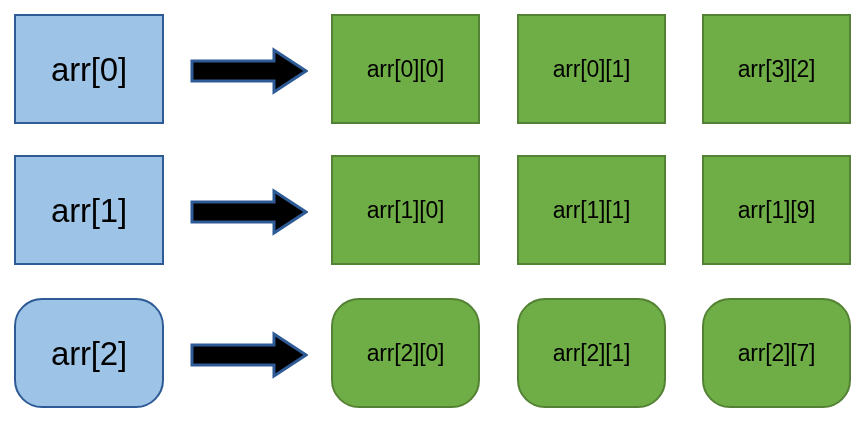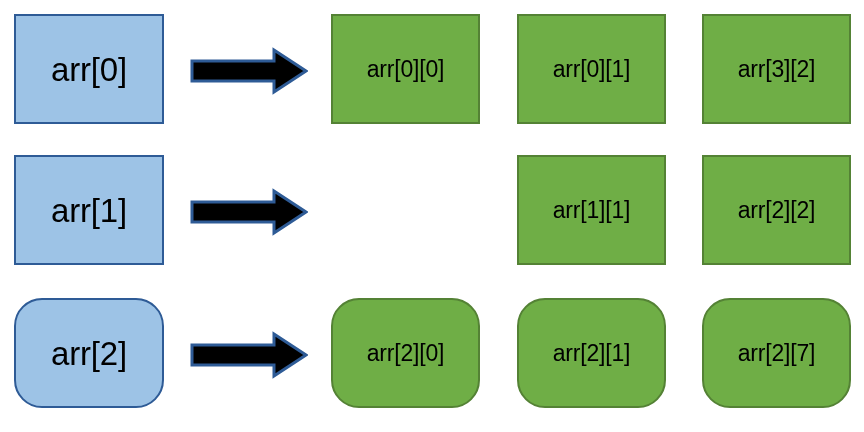--- a/index.html
+++ b/index.html
@@ -115,25 +115,28 @@
   <div class="row-box blue-col r1">
     <span class="label">arr[1]</span>
   </div>
 
   <div class="arrow arrow-col r1">
     <svg viewBox="0 0 118 48" xmlns="http://www.w3.org/2000/svg">
       <polygon points="2,14 84,14 84,3 116,24 84,45 84,34 2,34" fill="#000000" stroke="#2e5b96" stroke-width="3" stroke-linejoin="miter"></polygon>
     </svg>
   </div>
 
+  <div class="cell-box c0 r1">
+    <span class="label">arr[1][0]</span>
+  </div>
   <div class="cell-box c1 r1">
     <span class="label">arr[1][1]</span>
   </div>
   <div class="cell-box c2 r1">
-    <span class="label">arr[2][2]</span>
+    <span class="label">arr[1][9]</span>
   </div>
 
   <div class="row-box blue-col r2">
     <span class="label">arr[2]</span>
   </div>
 
   <div class="arrow arrow-col r2">
     <svg viewBox="0 0 118 48" xmlns="http://www.w3.org/2000/svg">
       <polygon points="2,14 84,14 84,3 116,24 84,45 84,34 2,34" fill="#000000" stroke="#2e5b96" stroke-width="3" stroke-linejoin="miter"></polygon>
     </svg>

